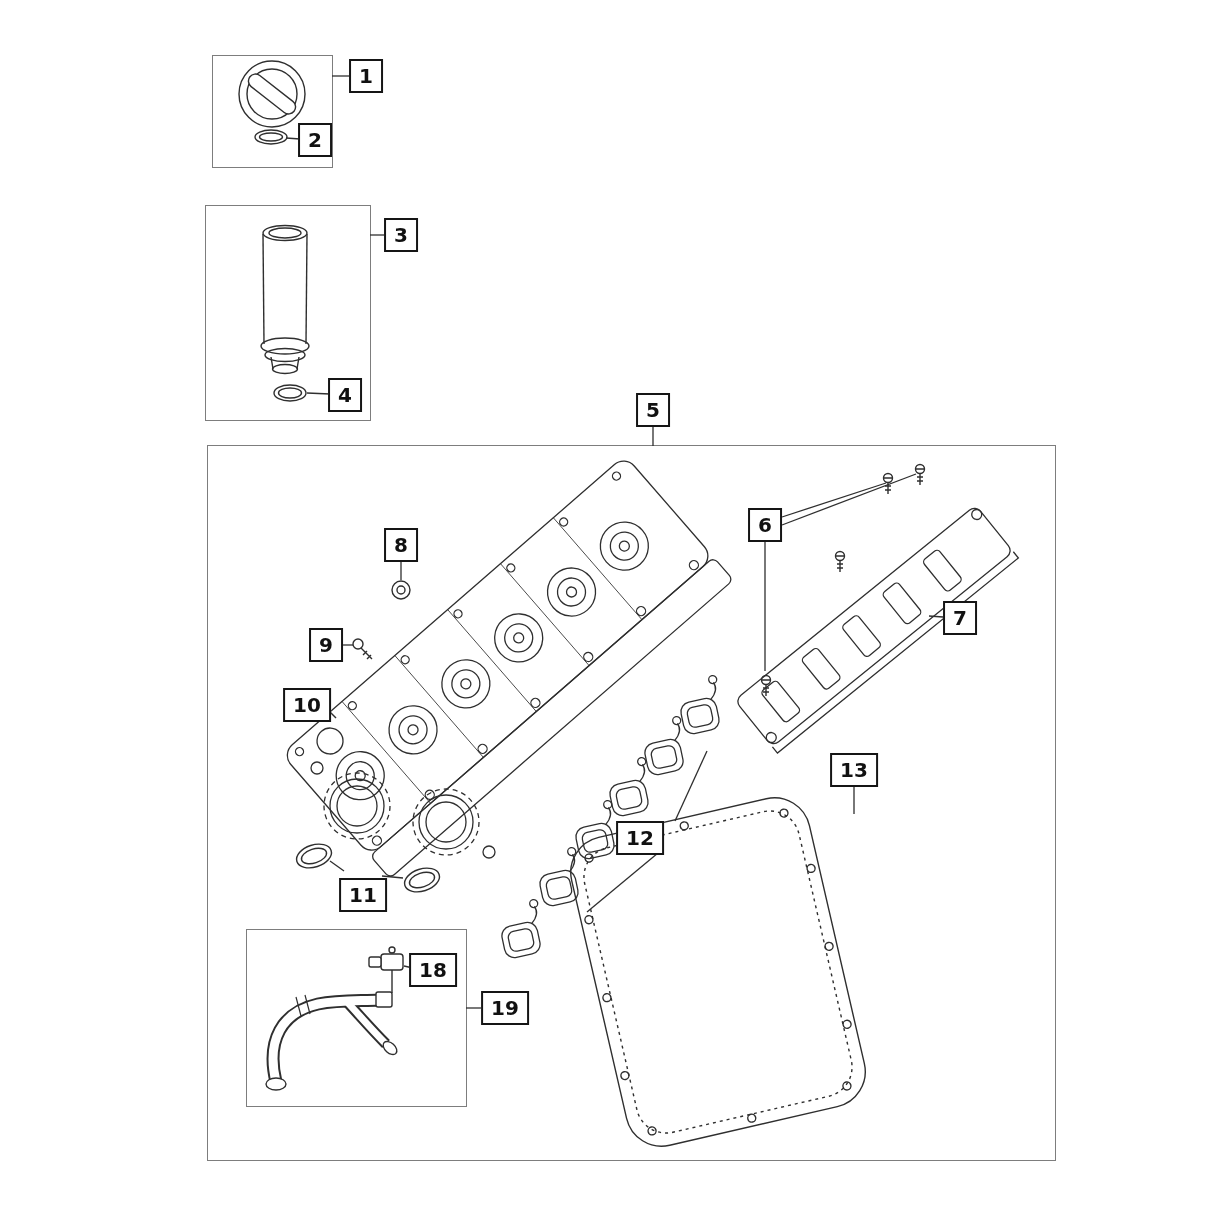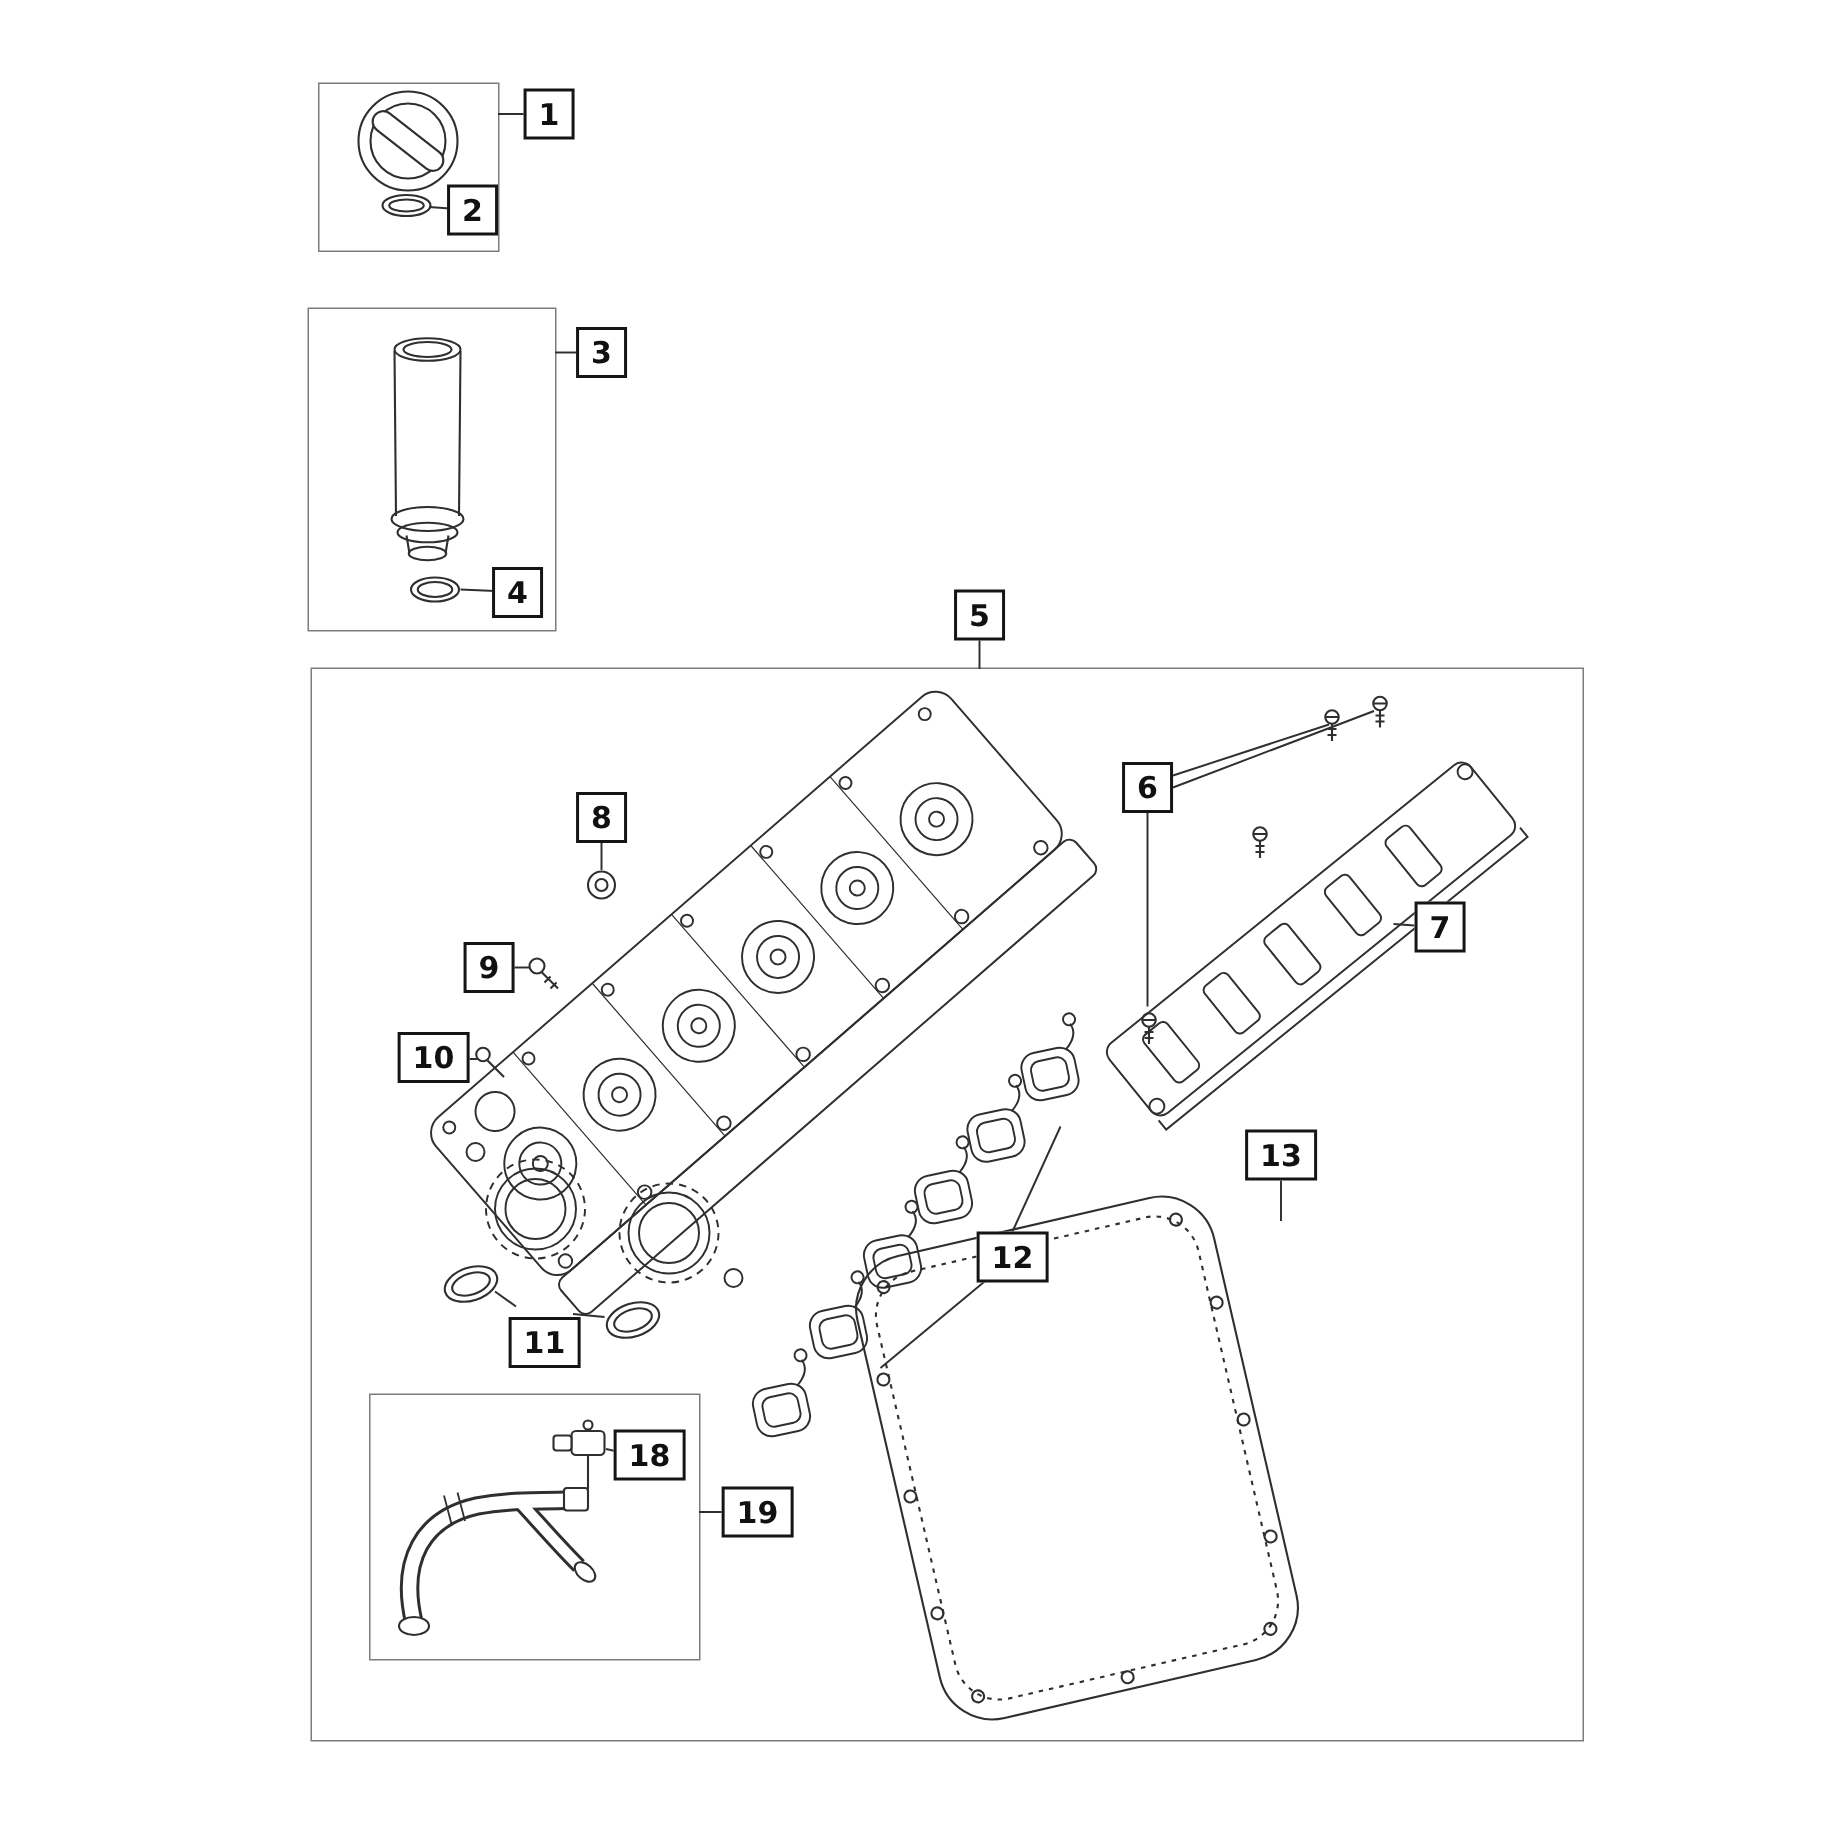--- a/index.html
+++ b/index.html
@@ -261,20 +261,20 @@
 
   <div class="callout" style="left:366px;top:76px">1</div>
   <div class="callout" style="left:315px;top:140px">2</div>
   <div class="callout" style="left:401px;top:235px">3</div>
   <div class="callout" style="left:345px;top:395px">4</div>
   <div class="callout" style="left:653px;top:410px">5</div>
   <div class="callout" style="left:765px;top:525px">6</div>
   <div class="callout" style="left:960px;top:618px">7</div>
   <div class="callout" style="left:401px;top:545px">8</div>
   <div class="callout" style="left:326px;top:645px">9</div>
-  <div class="callout" style="left:289px;top:705px">10</div>
+  <div class="callout" style="left:307px;top:705px">10</div>
   <div class="callout" style="left:363px;top:895px">11</div>
-  <div class="callout" style="left:675px;top:838px">12</div>
+  <div class="callout" style="left:640px;top:838px">12</div>
   <div class="callout" style="left:854px;top:770px">13</div>
   <div class="callout" style="left:505px;top:1008px">19</div>
   <div class="callout" style="left:433px;top:970px">18</div>
 
 </div>
 
 </body></html>

